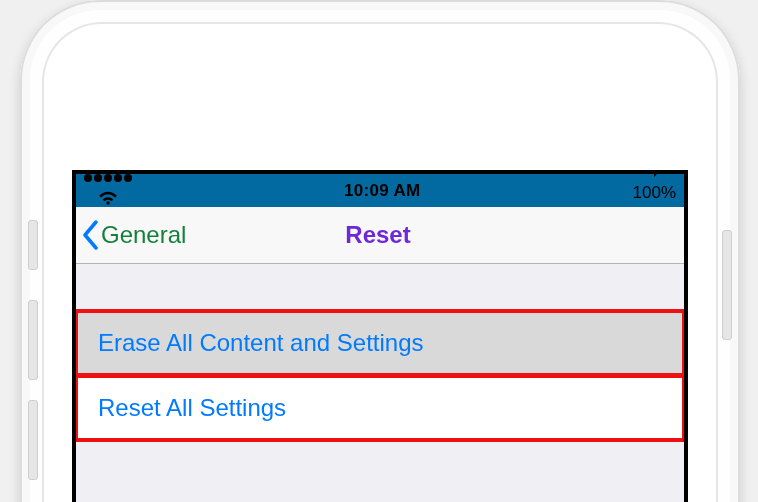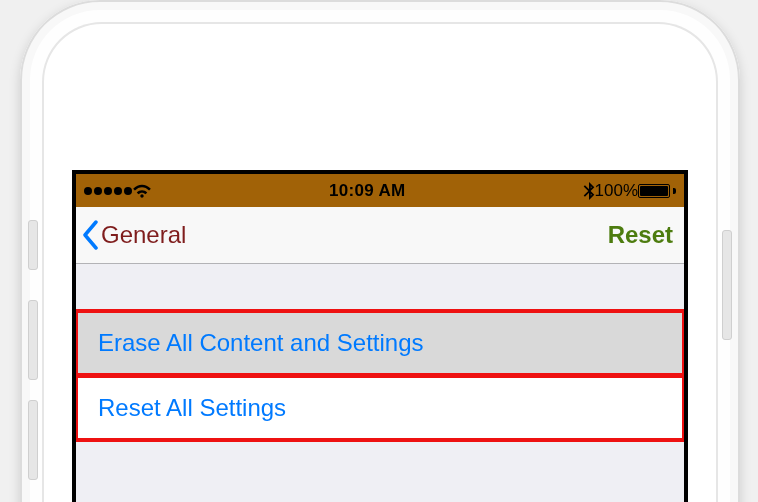--- a/index.html
+++ b/index.html
@@ -84,32 +84,34 @@
       left: 52px;
       right: 52px;
       top: 170px;
       bottom: 0;
       background: #efeff4;
       border: 4px solid #000;
       overflow: hidden;
     }
     .status-bar {
       height: 33px;
-      background: #a16207;
+      background: #0369a1;
       display: flex;
       align-items: center;
       justify-content: space-between;
       padding: 0 8px;
       font-size: 17px;
       font-weight: 500;
       color: #000;
     }
     .status-left, .status-right {
       display: flex;
       align-items: center;
+      gap: 6px;
+      flex-direction: column;
     }
     .status-center { font-weight: 600; letter-spacing: 0.3px; }
     .dots {
       display: flex;
       gap: 2px;
     }
     .dots i {
       width: 8px; height: 8px; border-radius: 50%; background: #000; display: block;
     }
     .wifi-icon { width: 20px; height: 20px; }
@@ -129,33 +131,33 @@
       background: #f8f8f8;
       border-bottom: 1px solid #b3b3b6;
       display: flex;
       align-items: center;
       position: relative;
     }
     .nav-back {
       display: flex;
       align-items: center;
       gap: 2px;
-      color: #7f1d1d;
+      color: #15803d;
       font-size: 24px;
       padding-left: 6px;
       height: 100%;
     }
     .chevron-left { width: 17px; height: 30px; }
     .nav-title {
       position: absolute;
-      left: 0; right: 11px;
-      text-align: right;
+      left: 0; right: 4px;
+      text-align: center;
       font-size: 24px;
       font-weight: 700;
-      color: #4d7c0f;
+      color: #6d28d9;
       pointer-events: none;
     }
 
     .list-group {
       margin-top: 46px;
     }
     .cell {
       background: #fff;
       font-size: 24px;
       color: #007aff;

